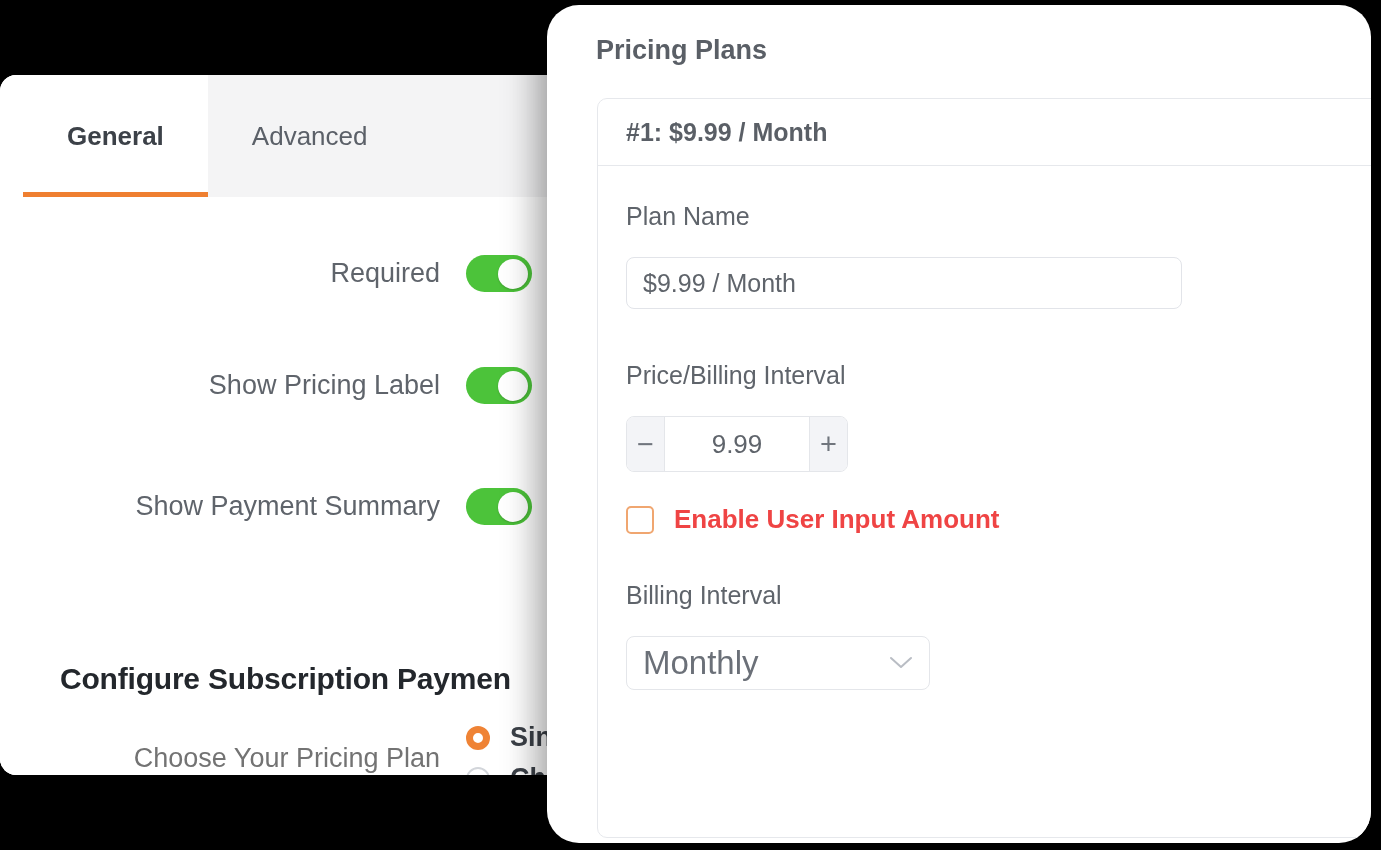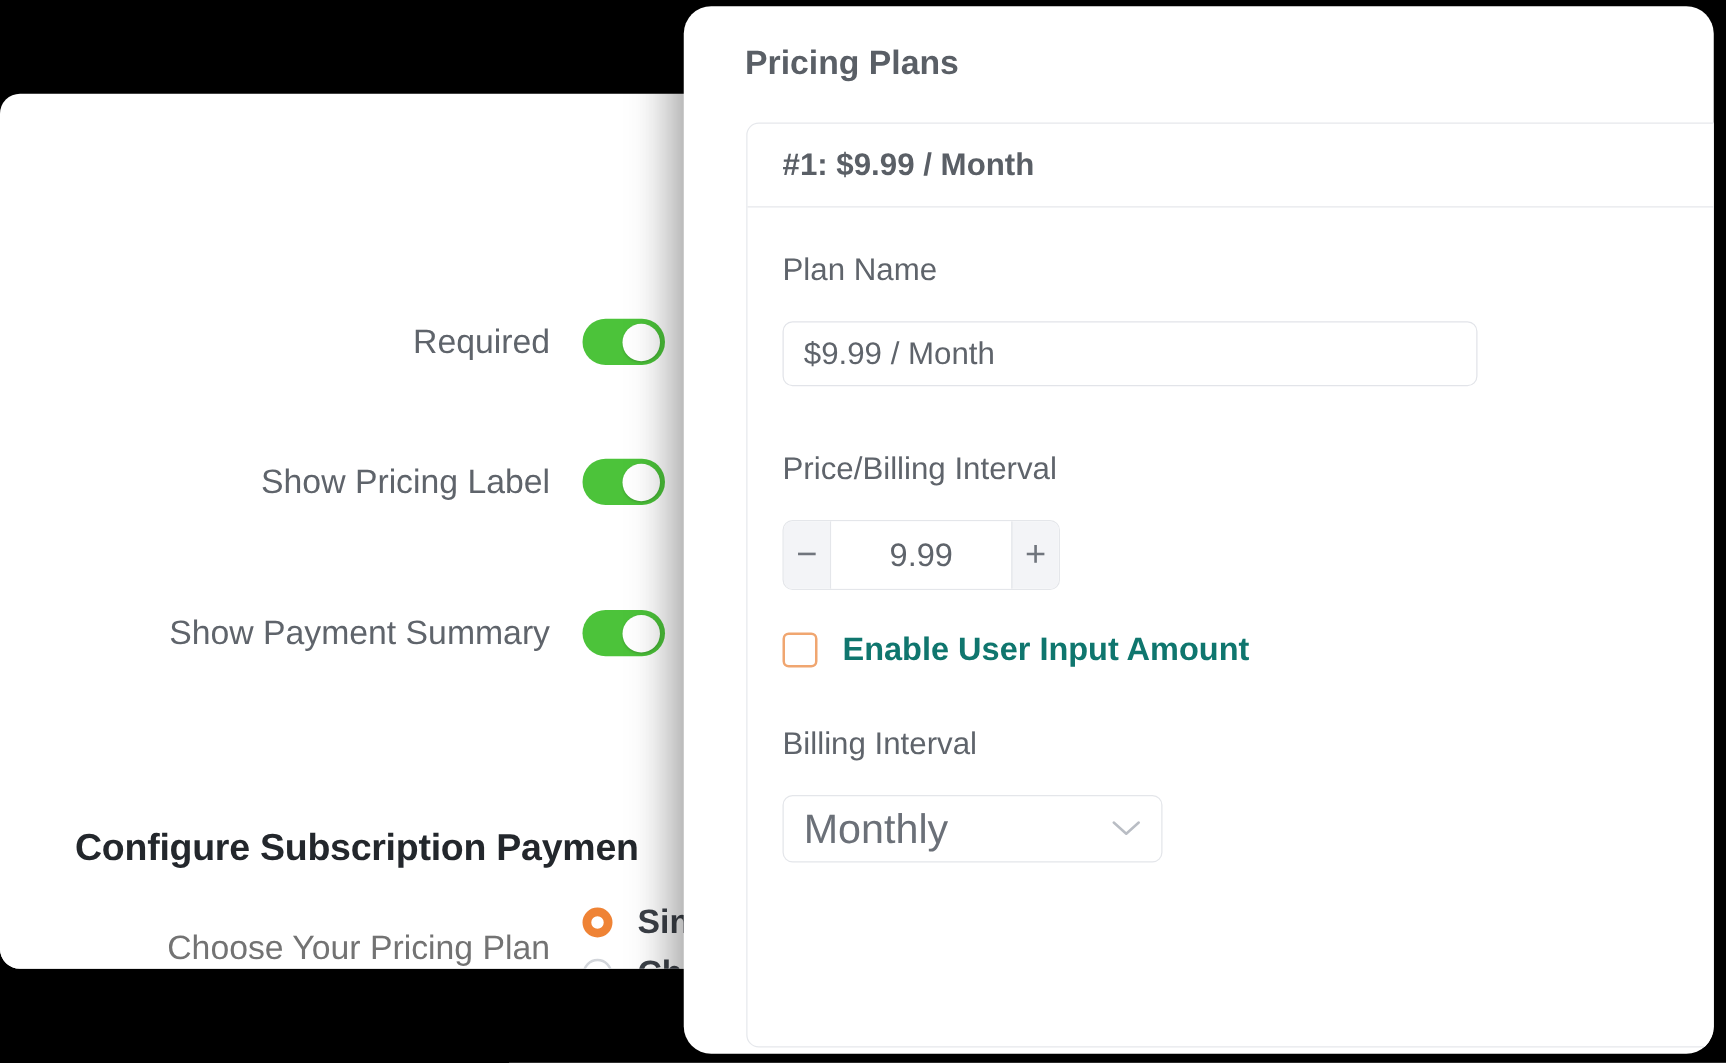--- a/index.html
+++ b/index.html
@@ -182,21 +182,21 @@
   }
 
   
   .front-panel {
     position: absolute;
     left: 547px;
     top: 5px;
     width: 824px;
     height: 838px;
     background: #ffffff;
-    border-radius: 22px;
+    border-radius: 32px;
     box-shadow: -14px 0 34px rgba(0,0,0,0.22), 0 8px 34px rgba(0,0,0,0.22);
     overflow: hidden;
   }
   .panel-title {
     position: absolute;
     left: 49px;
     top: 30px;
     font-size: 27px;
     font-weight: bold;
     color: #5a5f66;
@@ -302,21 +302,21 @@
     height: 28px;
     border: 2px solid #f0a670;
     border-radius: 5px;
     background: #ffffff;
     box-sizing: border-box;
     flex: 0 0 auto;
   }
   .checkbox-text {
     font-size: 26px;
     font-weight: bold;
-    color: #0f766e;
+    color: #ef4444;
     white-space: nowrap;
   }
 
   .select-wrap {
     position: relative;
     width: 304px;
     height: 54px;
   }
   .select-box {
     width: 100%;
@@ -342,20 +342,31 @@
     line-height: 0;
   }
 </style>
 </head>
 <body>
 
 <div class="stage">
 
   <div class="back-card">
 
+    <div class="tabbar">
+      <div class="tab spacer-left"></div>
+      <div class="tab active">
+        <span>General</span>
+        <span class="tab-underline"></span>
+      </div>
+      <div class="tab">
+        <span>Advanced</span>
+      </div>
+      <div class="tab-rest"></div>
+    </div>
 
     <div class="settings-body">
 
       <div class="field-row" style="left:130px; top:58px;">
         <div class="field-label">Required</div>
         <div class="toggle">
           <div class="knob"></div>
         </div>
       </div>
 

